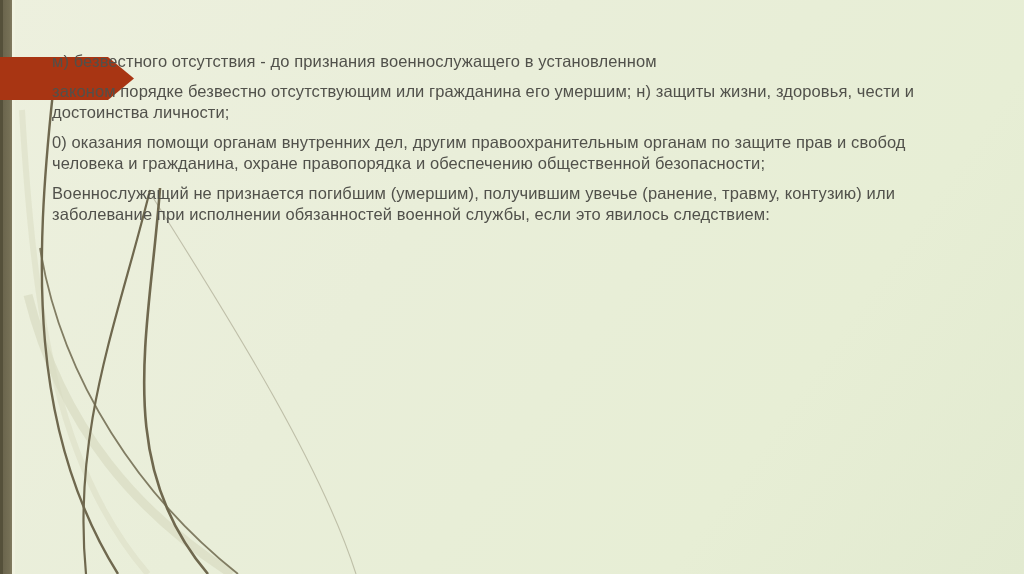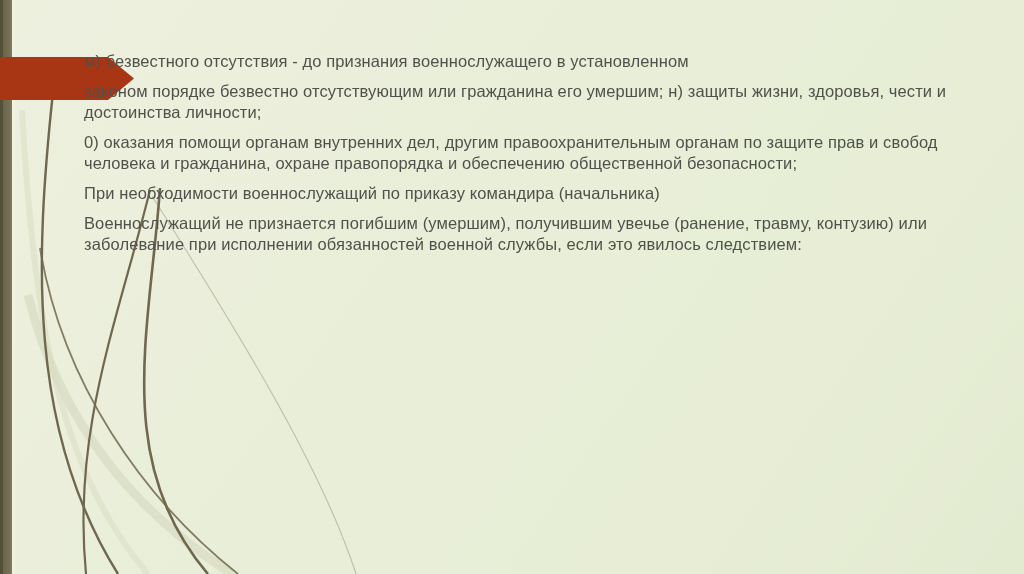--- a/index.html
+++ b/index.html
@@ -36,21 +36,21 @@
   
   .accent-arrow {
     position: absolute; left: 0; top: 57px; width: 134px; height: 43px;
     background: #a83513;
     clip-path: polygon(0 0, 108px 0, 134px 50%, 108px 100%, 0 100%);
     z-index: 4;
     filter: drop-shadow(0 1px 1px rgba(60,30,10,.35));
   }
   
   .slide-text {
-    position: absolute; left: 84px; top: 51px; width: 888px;
+    position: absolute; left: 52px; top: 51px; width: 888px;
     z-index: 5;
     color: #51514b;
     font-size: 16.5px;
     line-height: 21px;
     letter-spacing: .1px;
   }
   .slide-text p {
     margin: 0 0 9px 0;
   }
 </style>
@@ -75,17 +75,16 @@
   <div class="edge-dark"></div>
   <div class="sidebar-stripe"></div>
   <div class="sidebar-highlight"></div>
 
   <div class="accent-arrow"></div>
 
   <div class="slide-text">
     <p>м) безвестного отсутствия - до признания военнослужащего в установленном</p>
     <p>законом порядке безвестно отсутствующим или гражданина его умершим; н) защиты жизни, здоровья, чести и достоинства личности;</p>
     <p>0) оказания помощи органам внутренних дел, другим правоохранительным органам по защите прав и свобод человека и гражданина, охране правопорядка и обеспечению общественной безопасности;</p>
-    <p>При необходимости военнослужащий по приказу командира (начальника)</p>
     <p>Военнослужащий не признается погибшим (умершим), получившим увечье (ранение, травму, контузию) или заболевание при исполнении обязанностей военной службы, если это явилось следствием:</p>
   </div>
 
 </div>
 
 </body></html>

